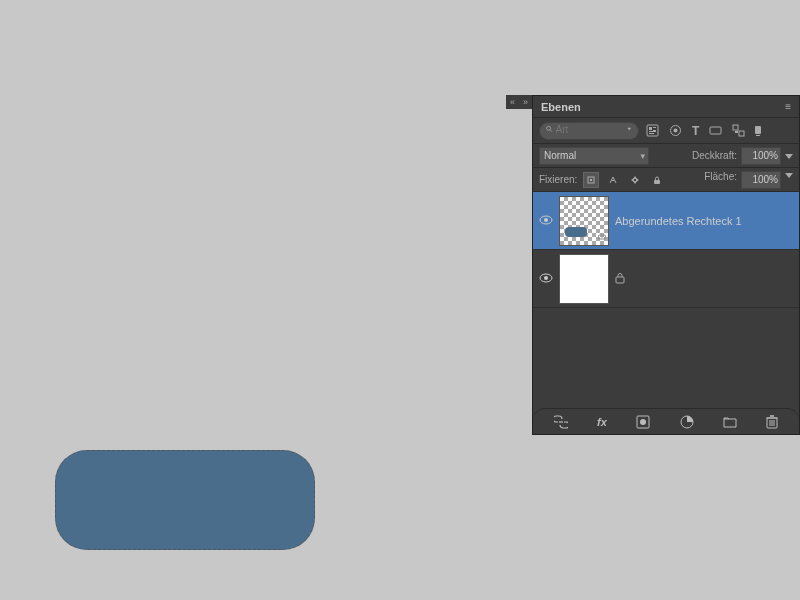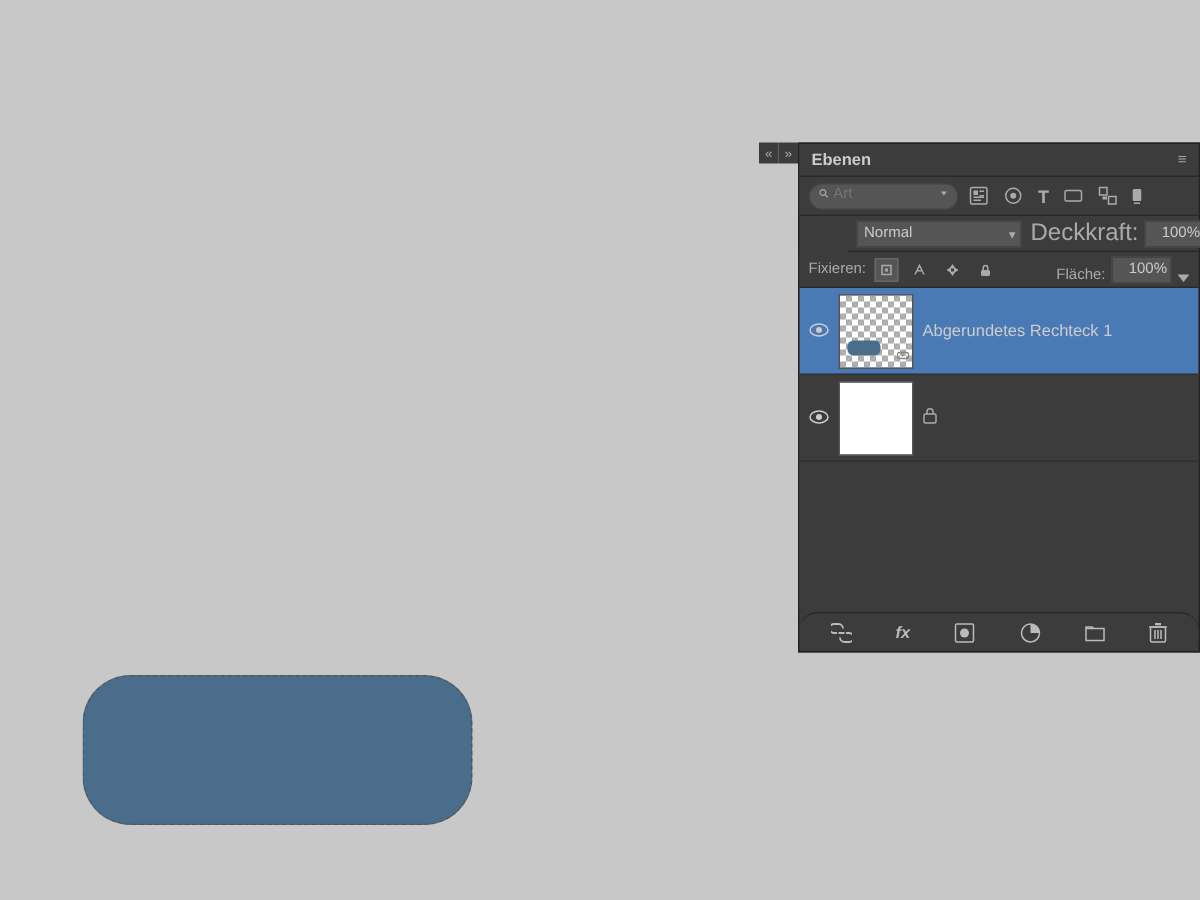--- a/index.html
+++ b/index.html
@@ -113,21 +113,20 @@
     }
 
     .blend-row {
       background: #3c3c3c;
       padding: 3px 6px;
       display: flex;
       align-items: center;
       gap: 6px;
       border-bottom: 1px solid #2a2a2a;
       height: 24px;
-      margin-left: 32px;
     }
 
     .blend-select {
       background: #555;
       border: 1px solid #444;
       color: #ccc;
       font-size: 10px;
       padding: 1px 4px;
       width: 110px;
       height: 18px;
@@ -138,21 +137,21 @@
 
     .opacity-row {
       display: flex;
       align-items: center;
       gap: 4px;
       margin-left: auto;
     }
 
     .opacity-label {
       color: #aaa;
-      font-size: 16px;
+      font-size: 10px;
     }
 
     .opacity-input {
       background: #555;
       border: 1px solid #444;
       color: #ccc;
       font-size: 10px;
       width: 40px;
       height: 18px;
       text-align: right;
@@ -435,21 +434,21 @@
         <polygon points="1,5 4,3 4,7" fill="#aaa"></polygon>
         <polygon points="9,5 6,3 6,7" fill="#aaa"></polygon>
       </svg>
     </button>
     <button class="icon-btn" style="width:16px;height:16px;">
       <svg width="10" height="10" viewBox="0 0 10 10">
         <rect x="2" y="5" width="6" height="4" rx="1" fill="#aaa"></rect>
         <path d="M3.5 5 V3.5 A1.5 1.5 0 0 1 6.5 3.5 V5" stroke="#aaa" stroke-width="1" fill="none"></path>
       </svg>
     </button>
-    <div style="margin-left:auto;display:flex;align-items:flex-end;gap:4px;">
+    <div style="margin-left:auto;display:flex;align-items:flex-start;gap:4px;">
       <span class="fill-label">Fläche:</span>
       <input class="fill-input" type="text" value="100%" style="">
       <svg width="8" height="8" viewBox="0 0 8 8">
         <polygon points="0,2 8,2 4,7" fill="#aaa"></polygon>
       </svg>
     </div>
   </div>
 
   <div class="layers-list">
 

